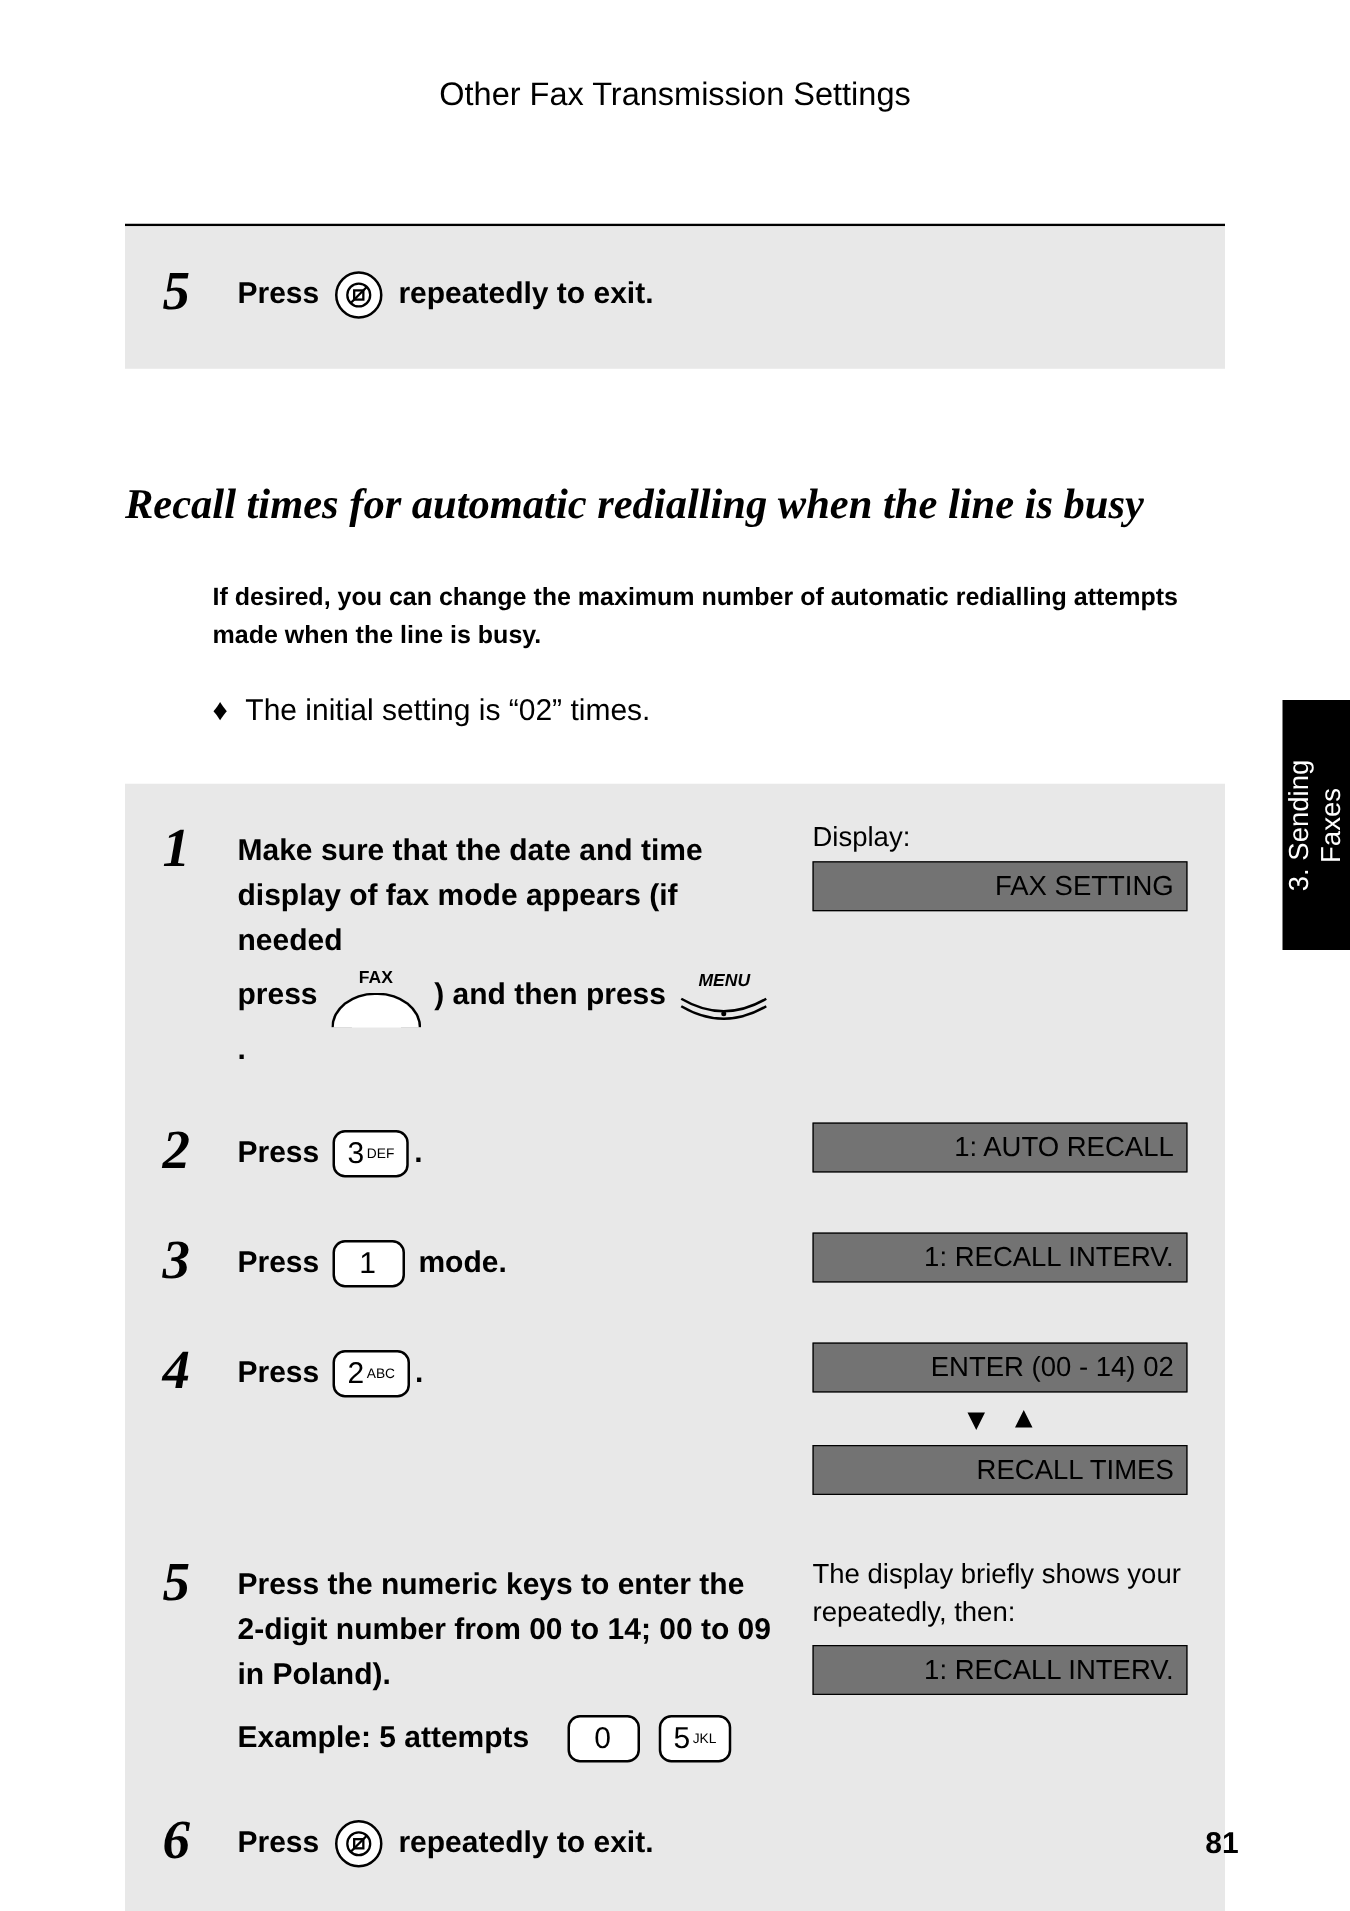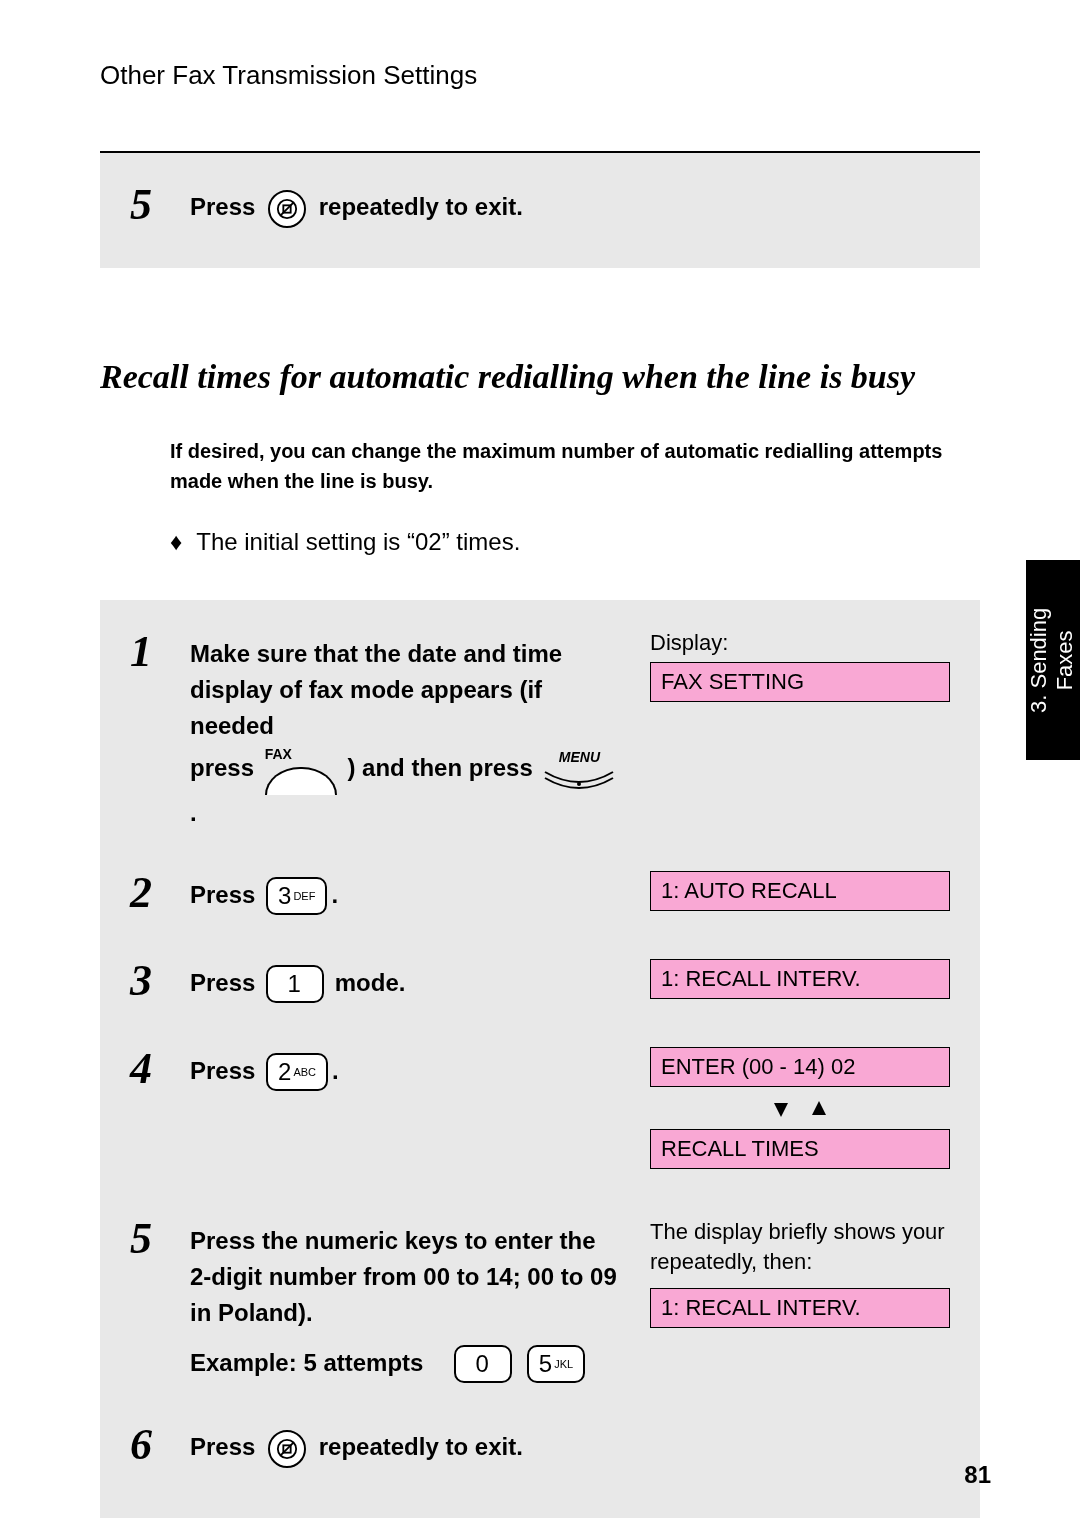--- a/index.html
+++ b/index.html
@@ -10,23 +10,23 @@
     font-family: Arial, Helvetica, sans-serif;
     color: #000;
     background: #fff;
     position: relative;
   }
   .page {
     padding: 60px 100px 0 100px;
     position: relative;
   }
   .header-right {
-    text-align: left;
+    text-align: center;
     font-size: 26px;
-    margin-bottom: 60px;
+    margin-bottom: 88px;
   }
   .rule {
     border: none;
     border-top: 2px solid #000;
     margin: 0 0 0 0;
   }
   .graybox {
     background: #e8e8e8;
     padding: 30px 30px 40px 30px;
     margin: 0 0 90px 0;
@@ -81,20 +81,21 @@
     vertical-align: middle;
     margin: 0 4px;
     font-weight: normal;
     font-size: 20px;
   }
   .key .big { font-size: 24px; margin-right: 2px; }
   .key .small { font-size: 11px; letter-spacing: 0; }
   .fax-key {
     display: inline-flex;
     flex-direction: column;
+    align-items: center;
     vertical-align: middle;
     margin: 0 4px;
   }
   .fax-key .lbl { font-size: 14px; font-weight: bold; margin-bottom: 2px; }
   .fax-key .shape {
     width: 72px; height: 28px;
     border: 2px solid #000;
     border-bottom: none;
     border-top-left-radius: 50px 40px;
     border-top-right-radius: 50px 40px;
@@ -141,22 +142,23 @@
   .right-col {
     flex: 0 0 300px;
     margin-left: 20px;
     font-size: 22px;
   }
   .disp-label { margin-bottom: 6px; font-size: 22px; }
   .disp-box {
     border: 1px solid #000;
     padding: 6px 10px;
     font-size: 22px;
-    background: #f9a8d4;
+    background: #737373;
     margin-bottom: 8px;
+    text-align: right;
   }
   .tri-row {
     text-align: center;
     font-size: 22px;
     margin: 6px 0 8px 0;
   }
   .tri-row svg { vertical-align: middle; margin: 0 6px; }
   .note-text { font-size: 22px; line-height: 1.4; margin-bottom: 10px; }
 
   .side-tab {

